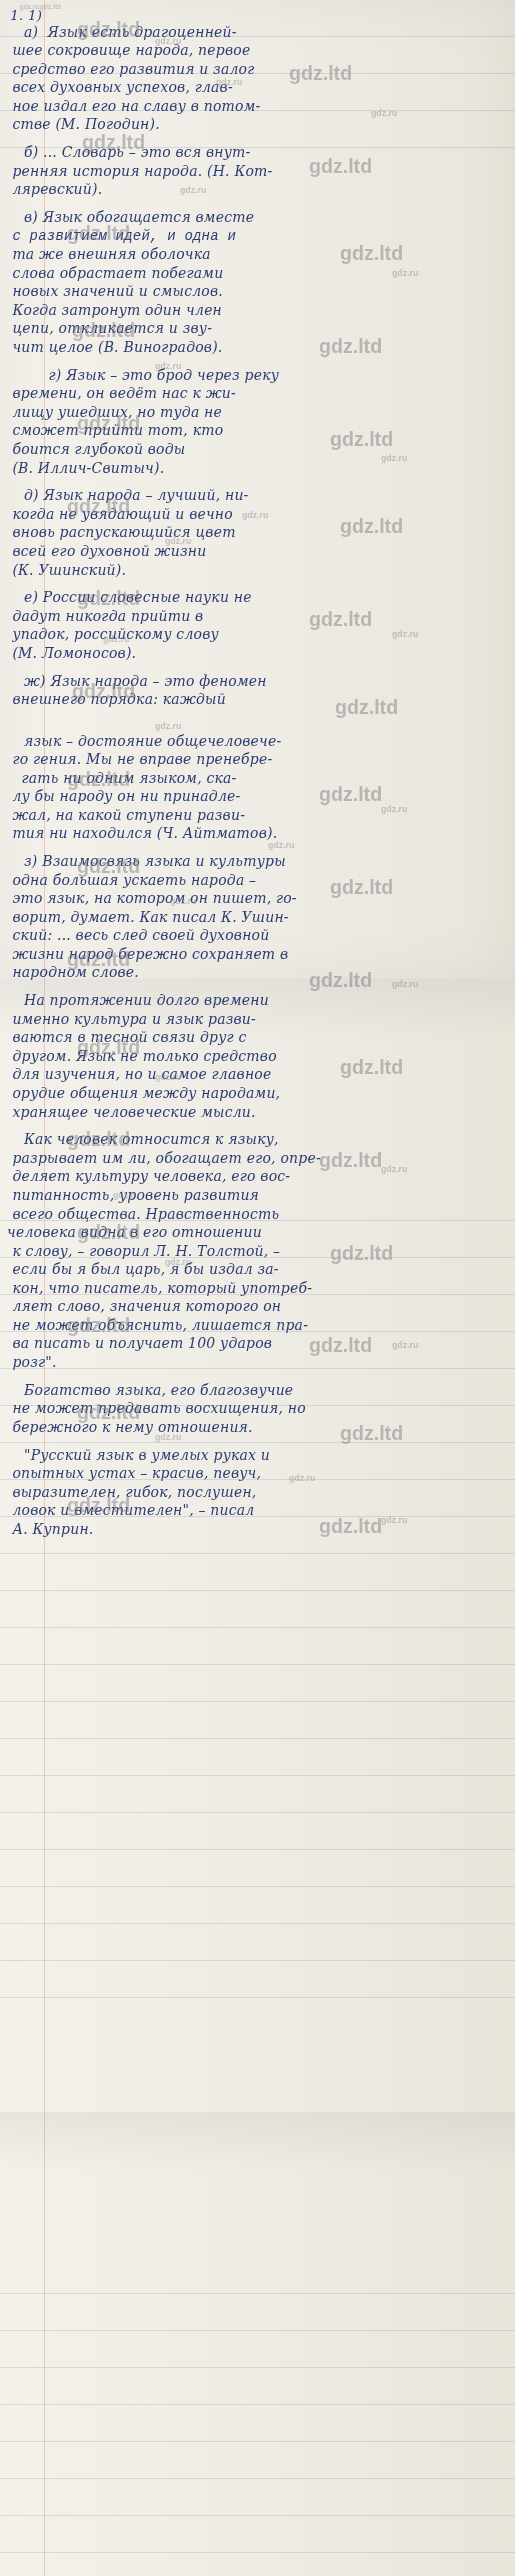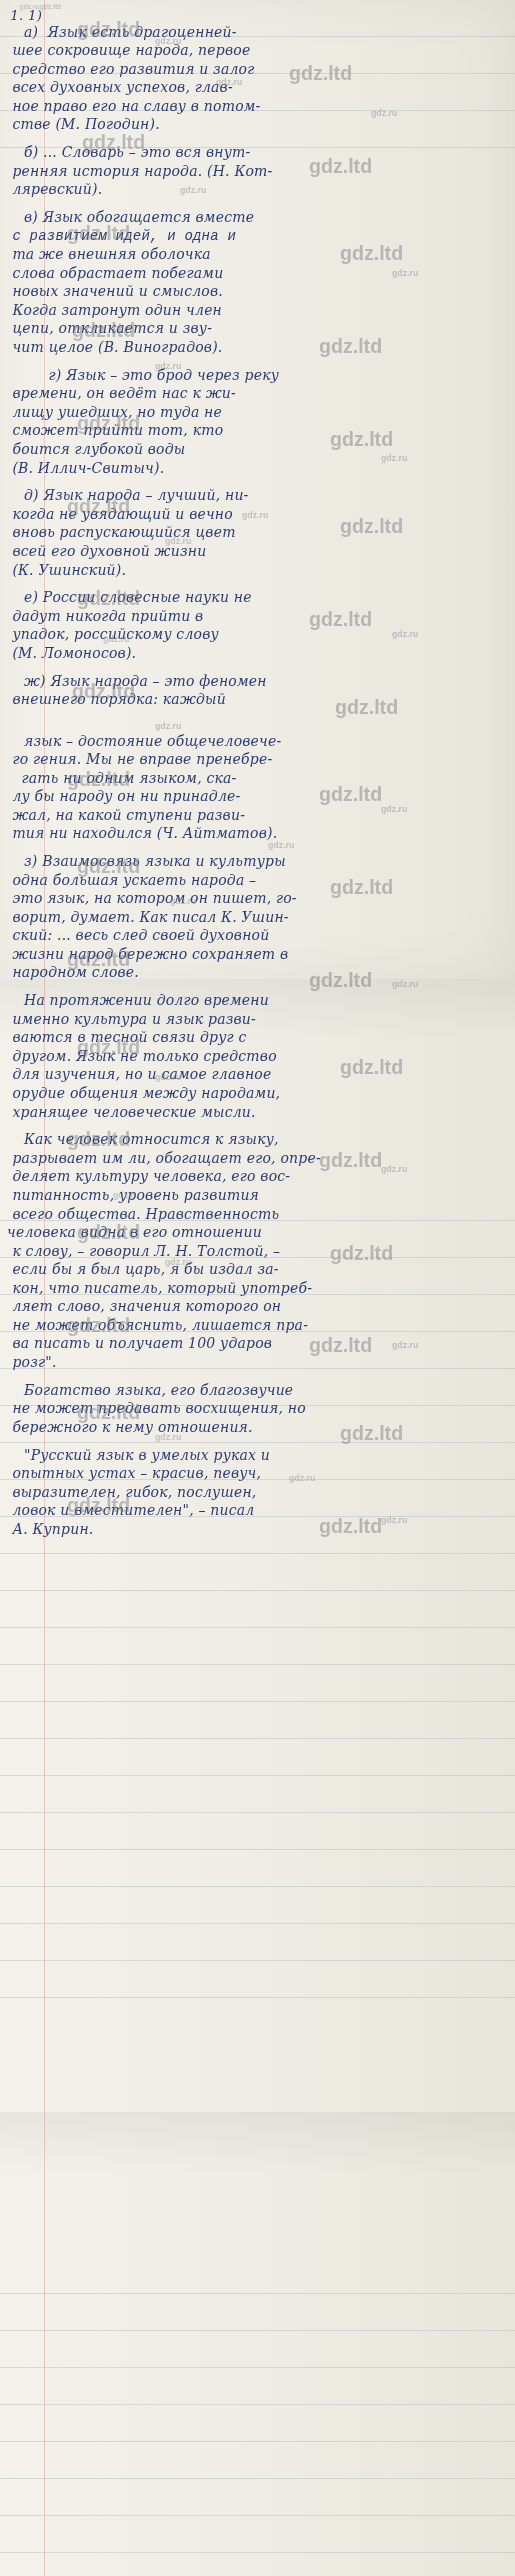--- a/index.html
+++ b/index.html
@@ -92,21 +92,21 @@
   <div class="sheet two"></div>
   <div class="sheet three"></div>
   <div class="margin-line"></div>
 
   <div class="content hand" id="lines-container">
       <div class="line exno" style="top: 7.2px; left: 10.3px; font-size: 13.4px;">1. 1)</div>
       <div class="line" style="top: 23px; left: 24px;">а)  Язык есть драгоценней-</div>
       <div class="line" style="top: 41px; left: 12.4px;">шее сокровище народа, первое</div>
       <div class="line" style="top: 60px; left: 12.4px;">средство его развития и залог</div>
       <div class="line" style="top: 78px; left: 12.4px;">всех духовных успехов, глав-</div>
-      <div class="line" style="top: 97px; left: 12.4px;">ное право его на славу в потом-</div>
+      <div class="line" style="top: 97px; left: 12.4px;">ное издал его на славу в потом-</div>
       <div class="line" style="top: 115px; left: 12.4px;">стве (М. Погодин).</div>
       <div class="line" style="top: 143px; left: 24px;">б) ... Словарь – это вся внут-</div>
       <div class="line" style="top: 162px; left: 12.4px;">ренняя история народа. (Н. Кот-</div>
       <div class="line" style="top: 180px; left: 12.4px;">ляревский).</div>
       <div class="line" style="top: 208px; left: 24px;">в) Язык обогащается вместе</div>
       <div class="line" style="top: 227px; left: 12.4px; font-family: Liberation Mono, monospace;">с развитием идей, и одна и</div>
       <div class="line" style="top: 245px; left: 12.4px;">та же внешняя оболочка</div>
       <div class="line" style="top: 264px; left: 12.4px;">слова обрастает побегами</div>
       <div class="line" style="top: 282px; left: 12.4px;">новых значений и смыслов.</div>
       <div class="line" style="top: 301px; left: 12.4px;">Когда затронут один член</div>

